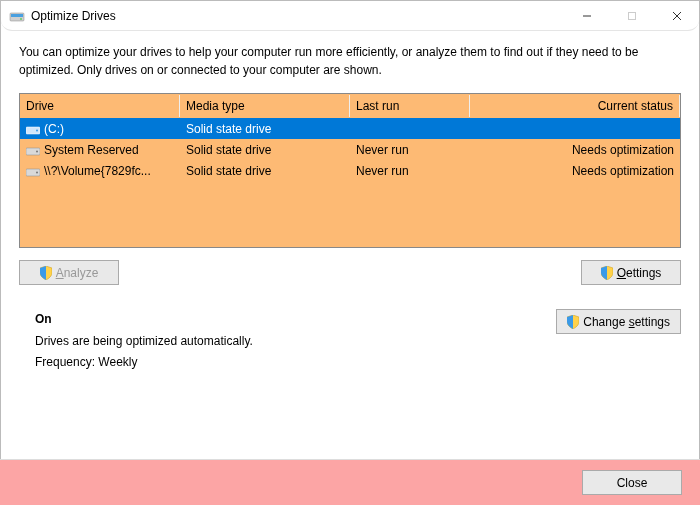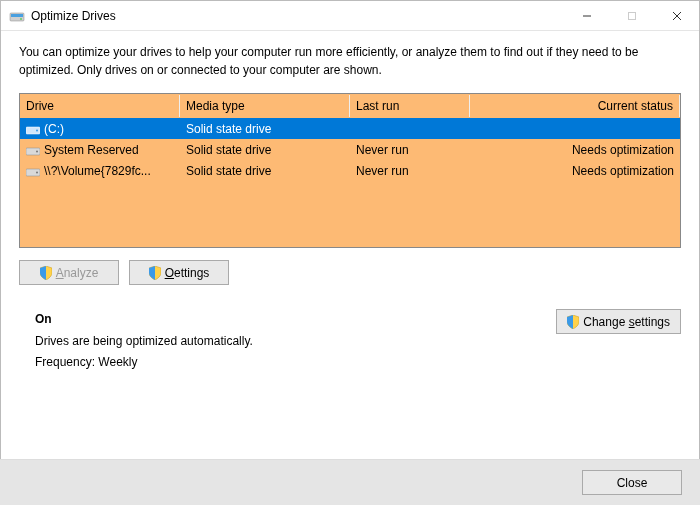--- a/index.html
+++ b/index.html
@@ -13,20 +13,21 @@
     height: 505px;
     overflow: hidden;
     border: 1px solid #bbb;
   }
   .titlebar {
     height: 30px;
     display: flex;
     align-items: center;
     padding: 0 0 0 8px;
     border-bottom: 1px solid #e5e5e5;
+    border-radius: 11px;
   }
   .title-icon {
     width: 16px; height: 16px;
     margin-right: 6px;
     position: relative;
   }
   .title-text { flex: 1; font-size: 12px; }
   .win-controls { display: flex; }
   .win-btn {
     width: 45px; height: 29px;
@@ -81,21 +82,21 @@
     color: #fff;
   }
   .drive-icon {
     display: inline-block;
     width: 14px; height: 10px;
     margin-right: 4px;
     vertical-align: middle;
   }
   .btn-row {
     display: flex;
-    justify-content: flex-start;
+    justify-content: space-between;
     gap: 10px;
     margin-top: 12px;
   }
   .btn {
     min-width: 100px;
     height: 25px;
     border: 1px solid #aaa;
     background: #e9e9e9;
     display: flex;
     align-items: center;
@@ -115,21 +116,21 @@
   .sched-on { font-weight: bold; }
   .footer {
     border-top: 1px solid #ddd;
     position: absolute;
     bottom: 0; left: 0; right: 0;
     height: 46px;
     display: flex;
     justify-content: flex-end;
     align-items: center;
     padding-right: 18px;
-    background: #e5e5e5;
+    background: #fca5a5;
   }
   .footer .btn { background: #e9e9e9; }
   .underline-accel { text-decoration: underline; }
 </style>
 </head>
 <body>
 
 <div class="titlebar">
   <span class="title-icon">
     <svg viewBox="0 0 16 16" width="16" height="16">

